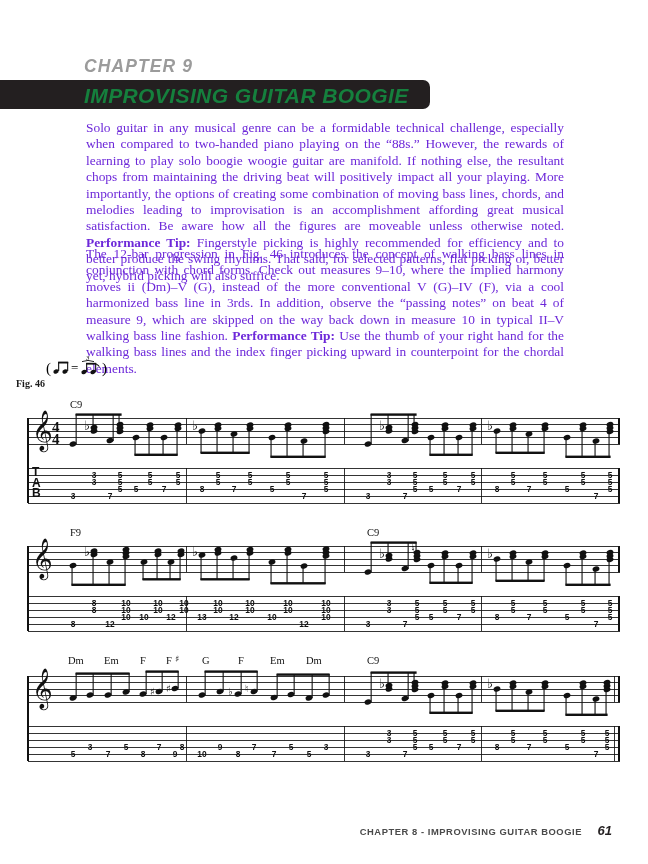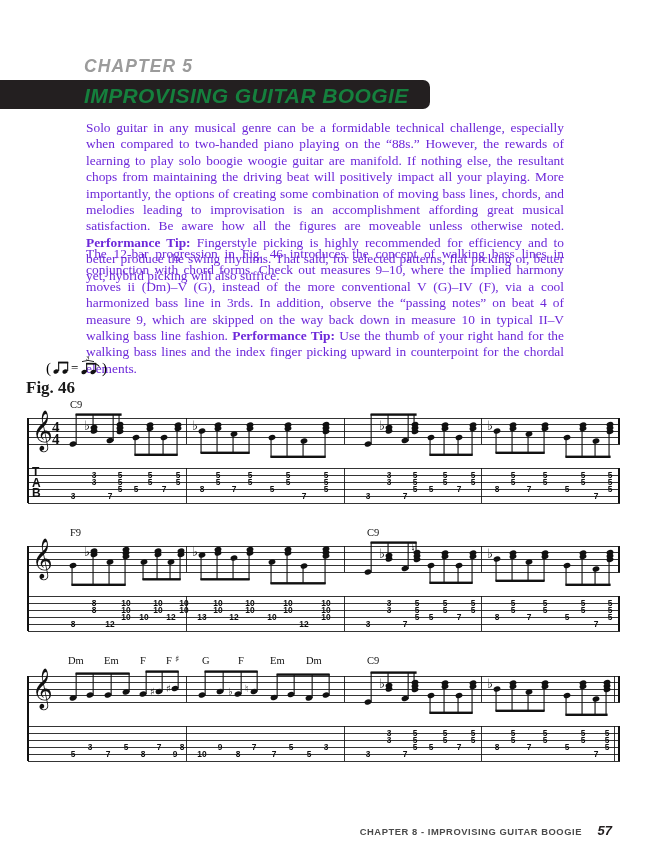--- a/index.html
+++ b/index.html
@@ -48,23 +48,23 @@
   #para1{top:120px;}
   #para2{top:246px;}
 
   
   .swing{
     position:absolute;left:46px;top:356px;
     font-size:12px;color:#111;
   }
   .swing svg{display:block;}
   .fig-label{
-    position:absolute;left:26px;top:378px;
+    position:absolute;left:16px;top:378px;
     font-family:"Liberation Serif", serif;
-    font-weight:bold;font-size:17px;
+    font-weight:bold;font-size:10px;
   }
 
   .system{position:absolute;left:26px;width:596px;}
   #sys1{top:396px;}
   #sys2{top:522px;}
   #sys3{top:650px;}
   .system svg{display:block;}
 
   
   .footer{
@@ -83,21 +83,21 @@
     font-family:"Liberation Sans", sans-serif;
     font-weight:bold;font-style:italic;
     font-size:13px;color:#231f20;
   }
 </style>
 </head>
 <body>
 
 <div class="page">
 
-  <div class="chapter-kicker">CHAPTER 5</div>
+  <div class="chapter-kicker">CHAPTER 9</div>
   <div class="title-banner"></div>
   <div class="title-text">IMPROVISING GUITAR BOOGIE</div>
 
   <div class="para" id="para1">Solo guitar in any musical genre can be a formidable technical challenge, especially when compared to two-handed piano playing on the “88s.” However, the rewards of learning to play solo boogie woogie guitar are manifold. If nothing else, the resultant chops from maintaining the driving beat will positively impact all your playing. More importantly, the options of creating some combination of moving bass lines, chords, and melodies leading to improvisation is an accomplishment affording great musical satisfaction. Be aware how all the figures are moveable unless otherwise noted. <b>Performance Tip:</b> Fingerstyle picking is highly recommended for efficiency and to better produce the swing rhythms. That said, for selected patterns, flat picking or, better yet, hybrid picking will also suffice.</div>
   <div class="para" id="para2">The 12-bar progression in Fig. 46 introduces the concept of walking bass lines in conjunction with chord forms. Check out measures 9–10, where the implied harmony moves ii (Dm)–V (G), instead of the more conventional V (G)–IV (F), via a cool harmonized bass line in 3rds. In addition, observe the “passing notes” on beat 4 of measure 9, which are skipped on the way back down in measure 10 in typical II–V walking bass line fashion. <b>Performance Tip:</b> Use the thumb of your right hand for the walking bass lines and the index finger picking upward in counterpoint for the chordal elements.</div>
 
   <div class="swing">
     <svg width="74" height="22" viewBox="0 0 74 22">
       <text x="0" y="17" font-family="Liberation Serif, serif" font-size="15">(</text>
 
@@ -698,16 +698,16 @@
         <text x="570" y="107">7</text>
         <text x="581" y="86">5</text>
           <text x="581" y="93">5</text>
           <text x="581" y="100">5</text>
       </g>
     </svg>
   </div>
 
   <div class="footer">
     <span class="footer-title">CHAPTER 8 - IMPROVISING GUITAR BOOGIE</span>
-    <span class="footer-page">57</span>
+    <span class="footer-page">61</span>
   </div>
 
 </div>
 
 </body></html>

